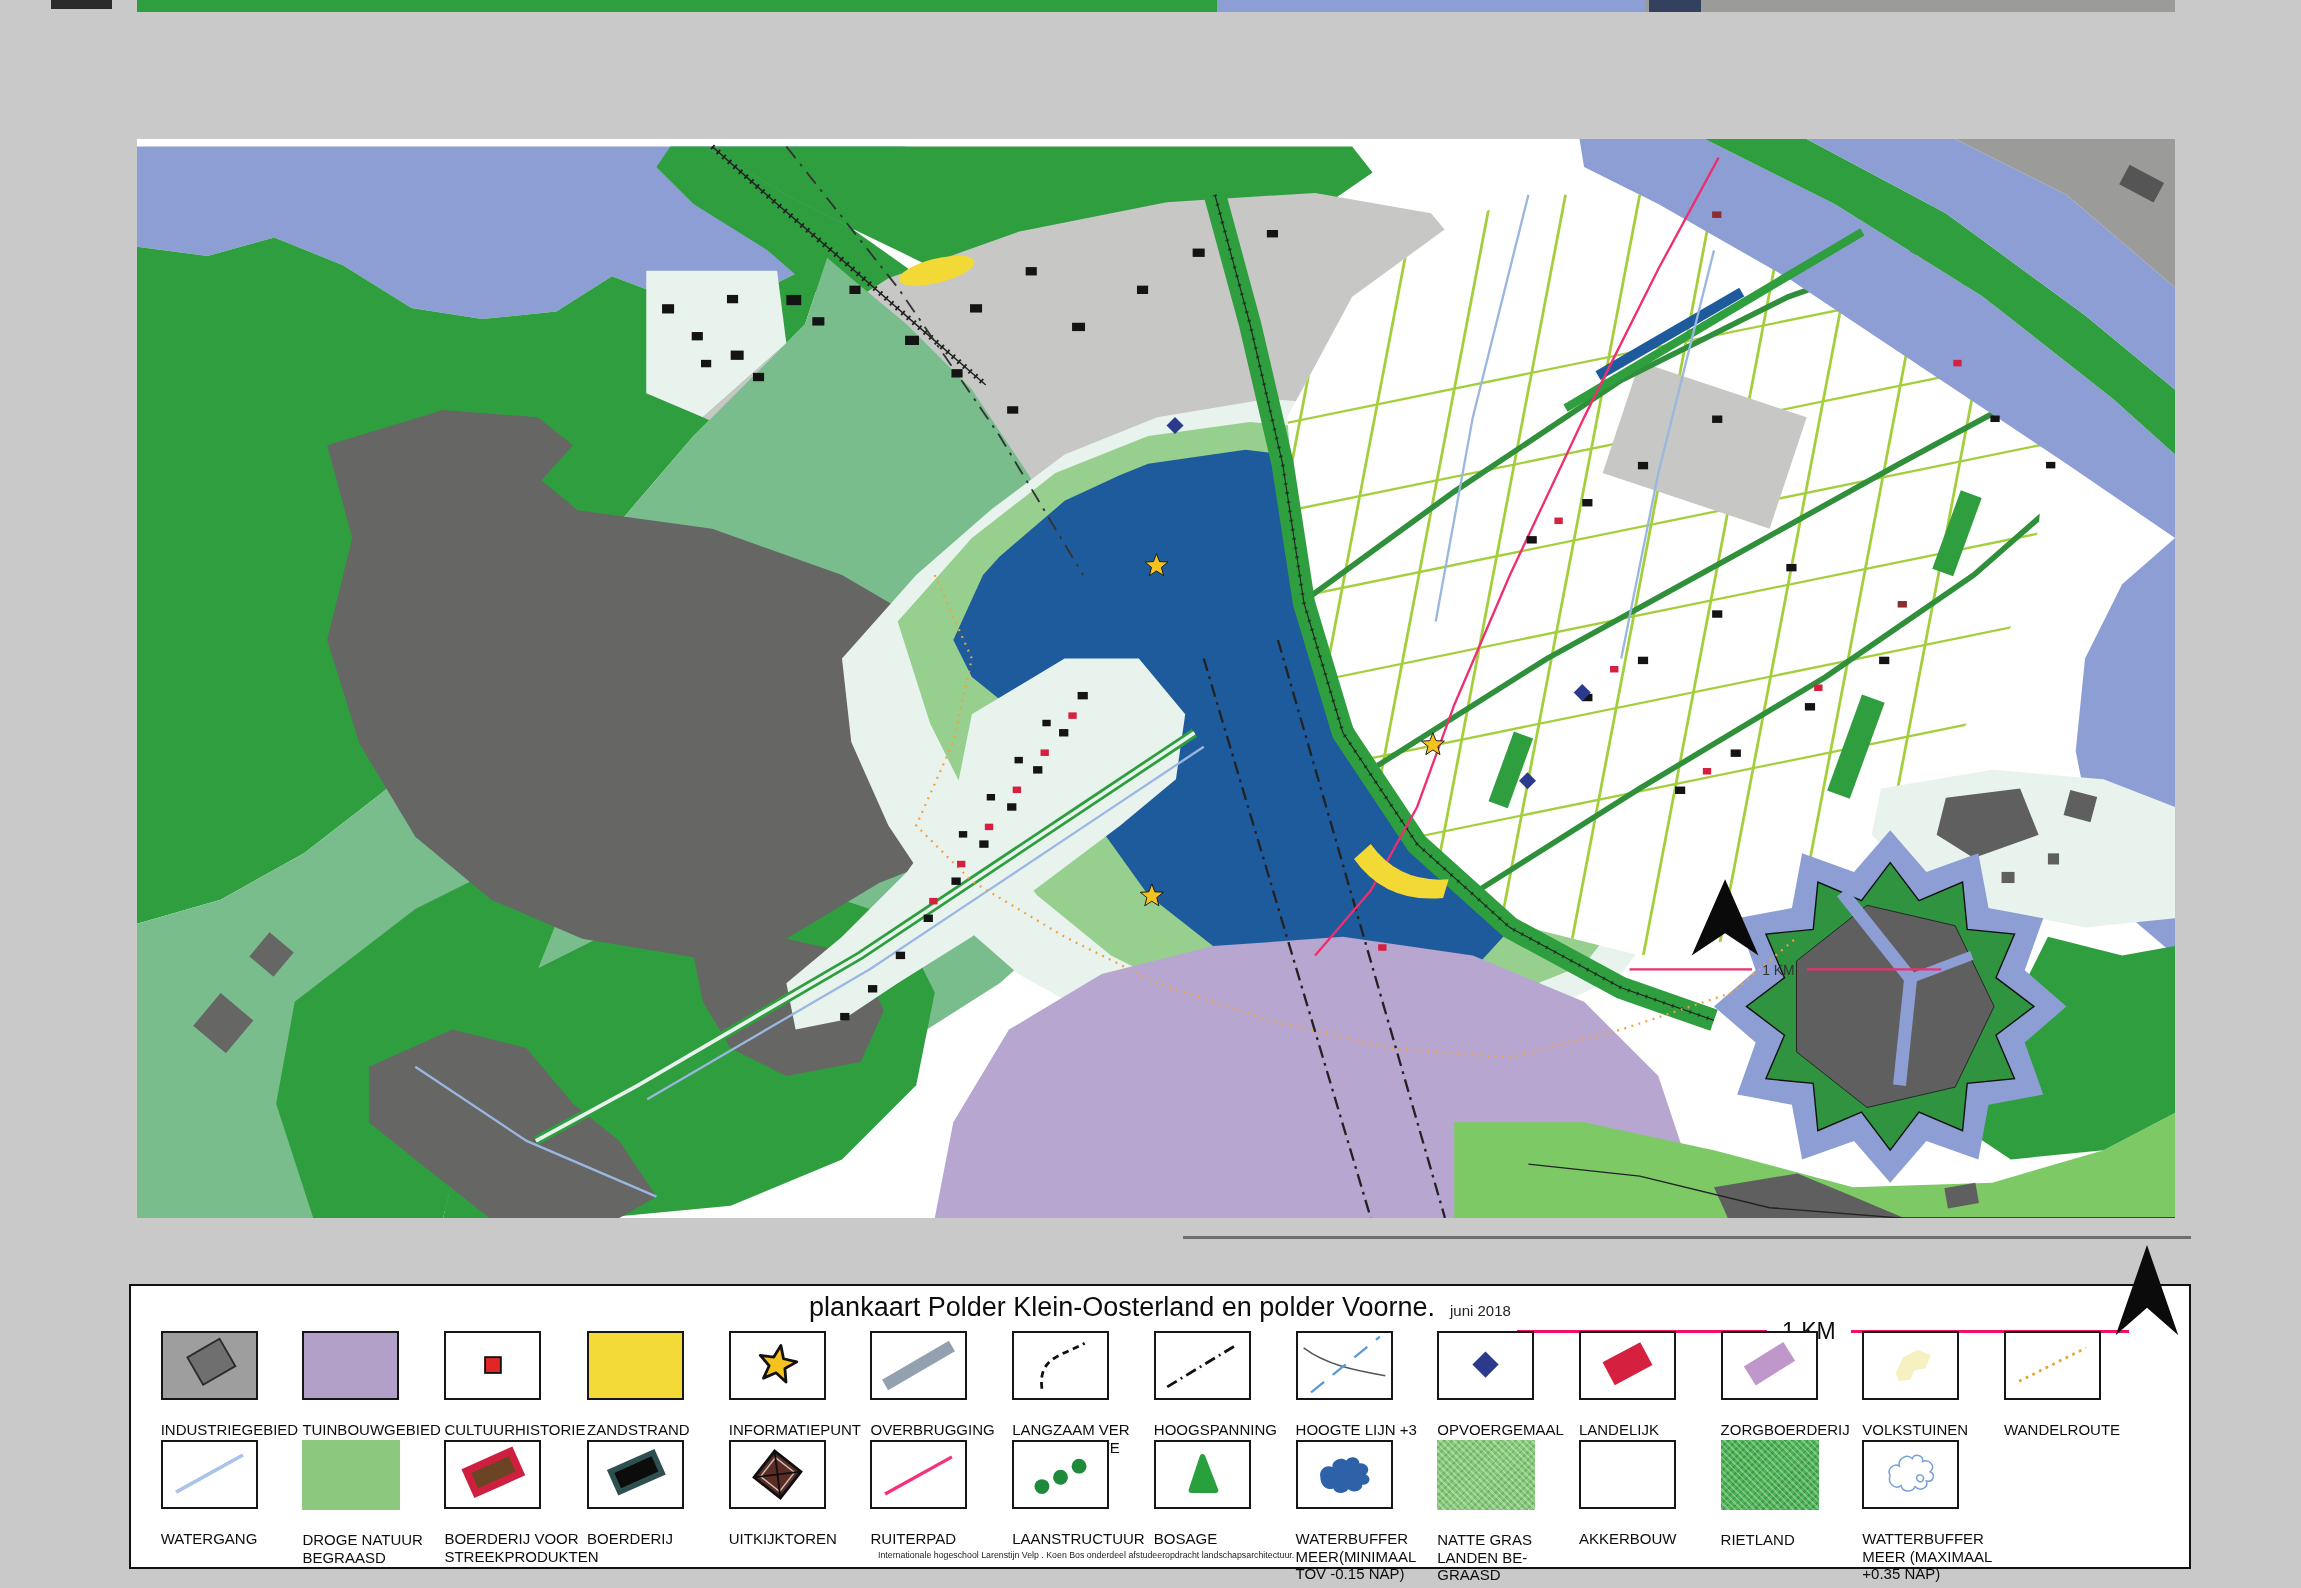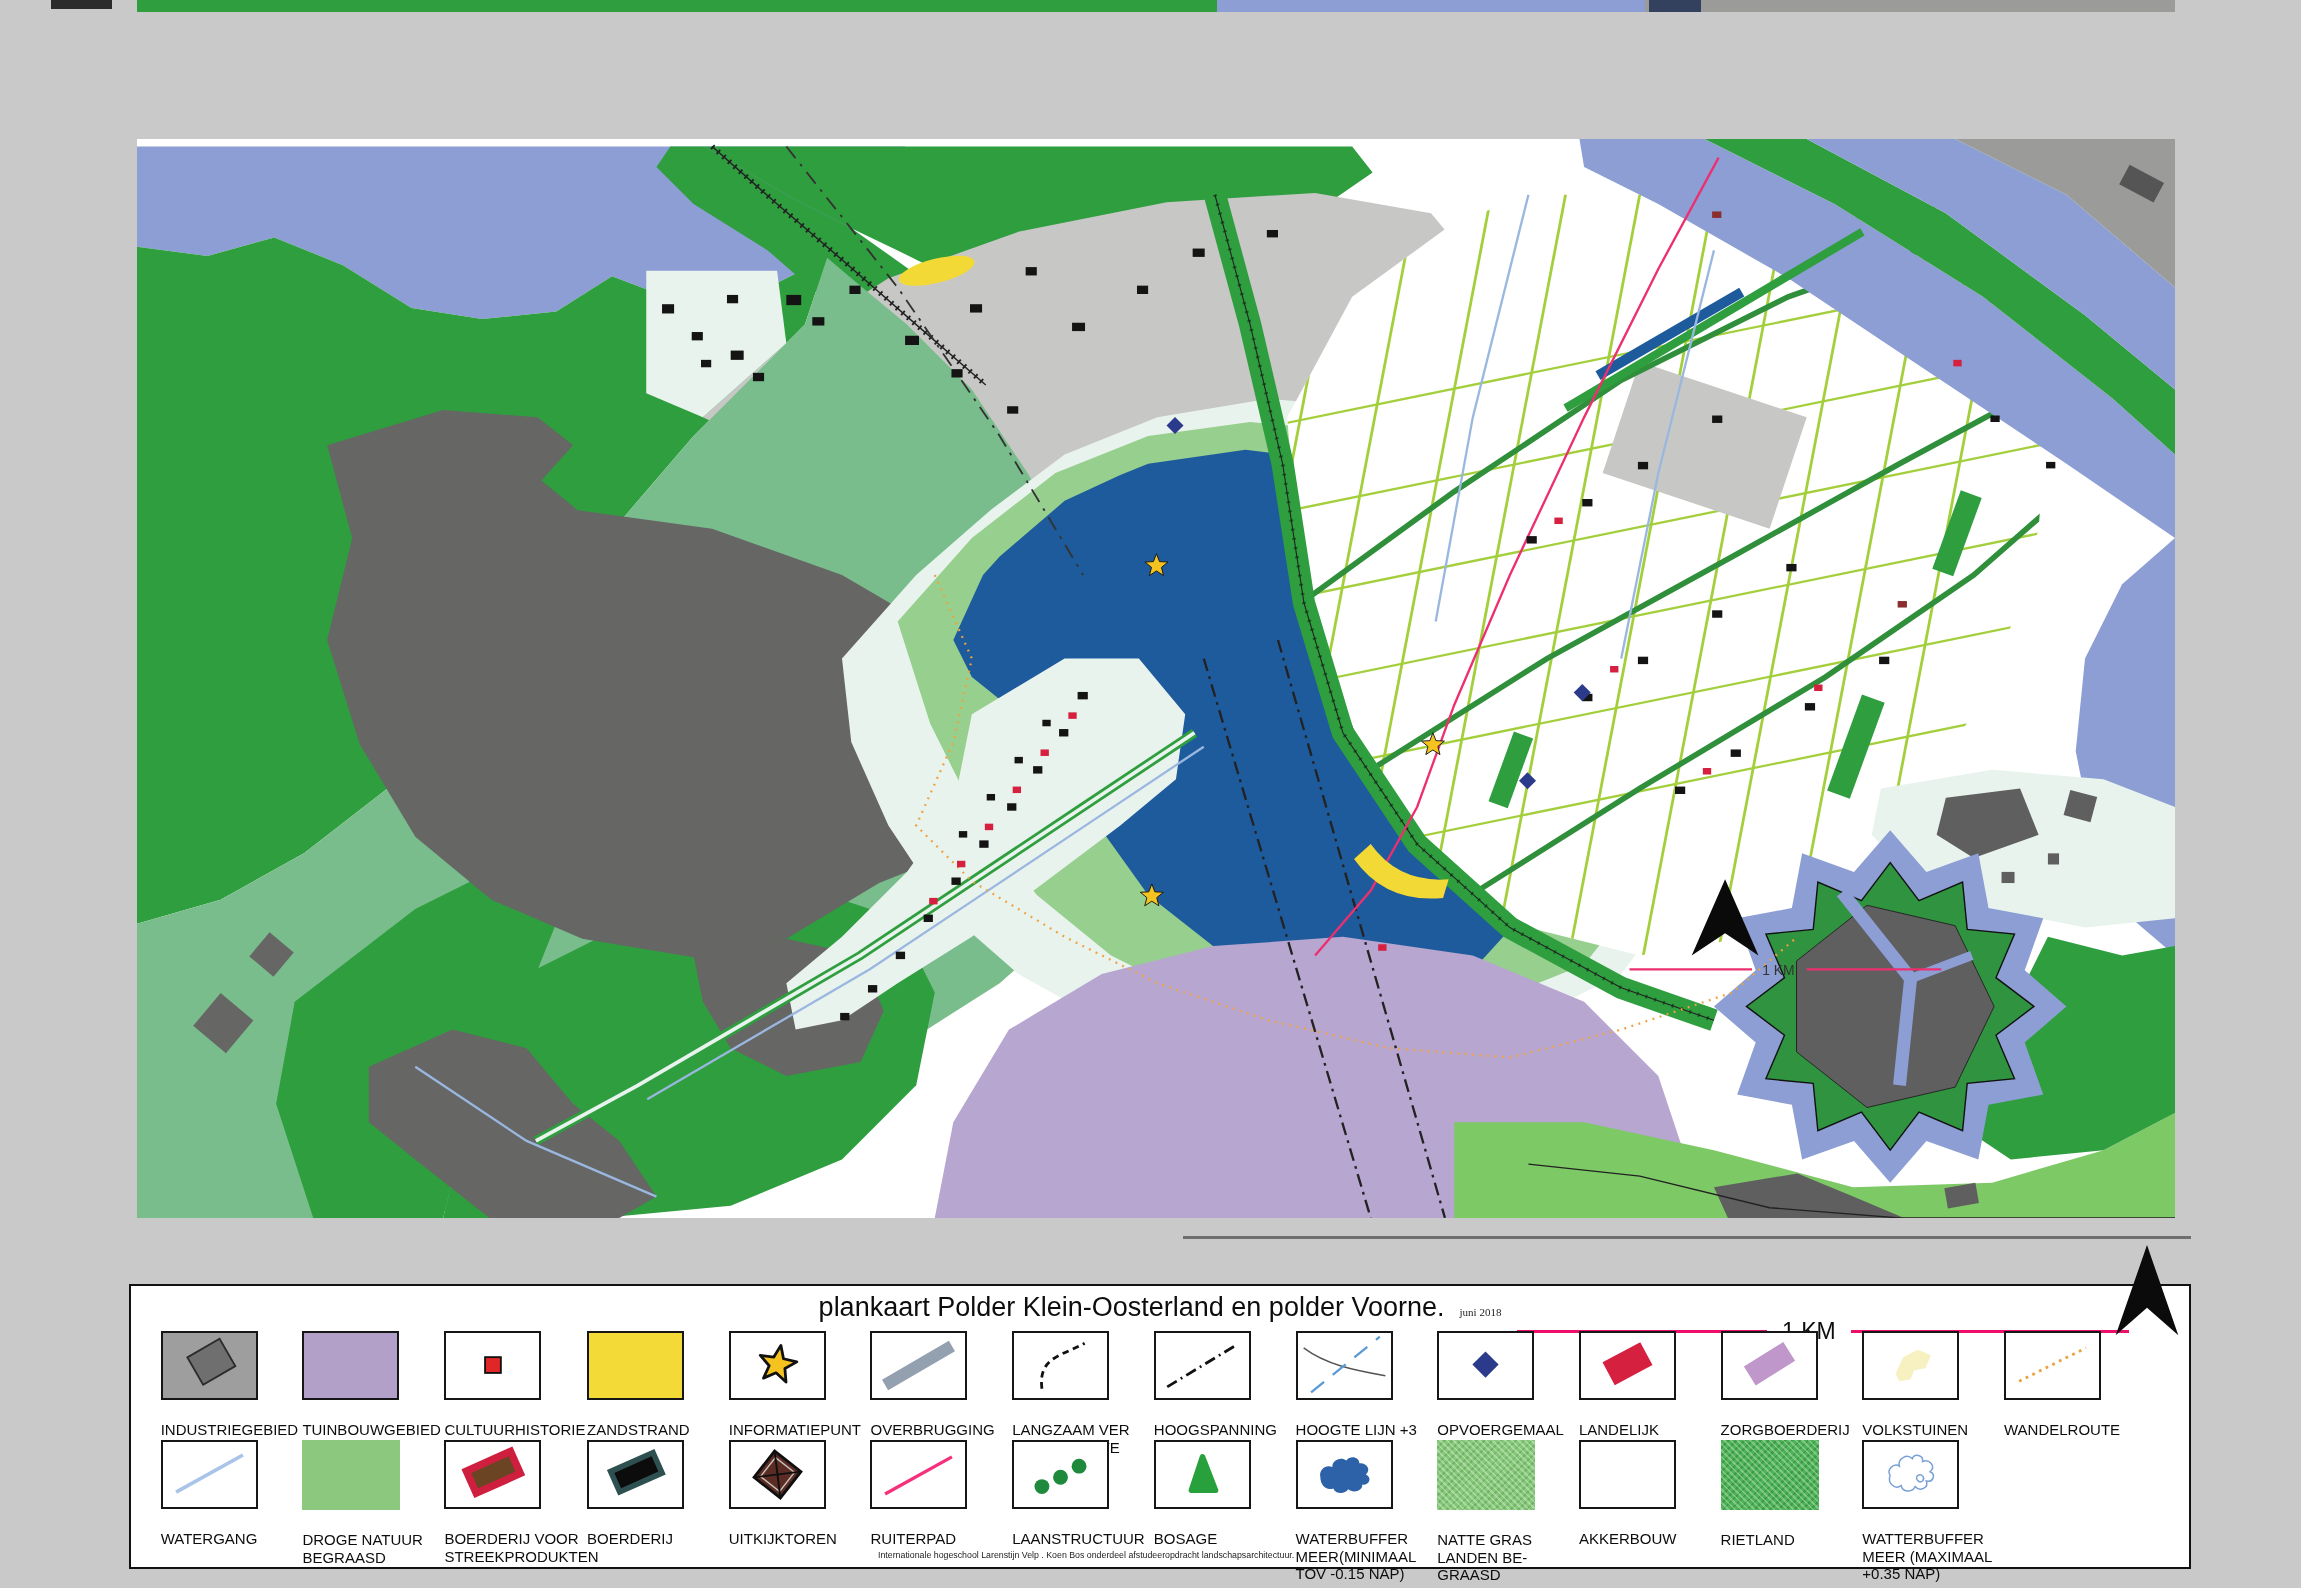--- a/index.html
+++ b/index.html
@@ -13,21 +13,21 @@
   .top-strip .seg1{position:absolute;left:1512px;top:0;width:52px;height:12px;background:#33415e;}
   .top-bar-left{position:absolute;left:51px;top:0;width:61px;height:9.3px;background:#2b2b2b;}
   
   .map-wrap{position:absolute;left:137px;top:139px;width:2038px;height:1079px;background:#fff;}
   .map-wrap svg{display:block;}
   .sheet-line{position:absolute;left:1183px;top:1236px;width:1008px;height:2.8px;background:#6f6f6f;}
   
   .legend{position:absolute;left:129px;top:1284px;width:2062px;height:285px;
     background:#fff;border:2.8px solid #111;box-sizing:border-box;}
   .lgd-title{position:absolute;left:0;top:5.6px;width:100%;text-align:center;font-size:27px;color:#0d0d0d;}
-  .lgd-title .date{font-size:11px;color:#222;margin-left:15px;font-family:Liberation Serif, serif;}
+  .lgd-title .date{font-size:15px;color:#222;margin-left:15px;}
   .lgd-scale{position:absolute;left:1386px;top:32px;width:620px;display:flex;align-items:center;}
   .lgd-scale .l1{width:250px;height:2.8px;background:#ed0f69;}
   .lgd-scale .l2{width:278px;height:2.8px;background:#ed0f69;}
   .lgd-scale .txt{font-size:23px;margin:0 15px;color:#0d0d0d;white-space:nowrap;}
   .north{position:absolute;left:1981px;top:-43px;width:70px;height:111px;}
   .north-label{position:absolute;left:1890px;top:52px;font-size:17.6px;color:#0d0d0d;}
   .lgd-grid{position:absolute;left:26px;top:45px;width:1985px;
     display:grid;grid-template-columns:repeat(14,1fr);grid-auto-rows:109px;}
   .cell{padding-left:3.7px;}
   .box{width:93px;height:65px;border:2.8px solid #161616;background:#fff;box-sizing:content-box;}

